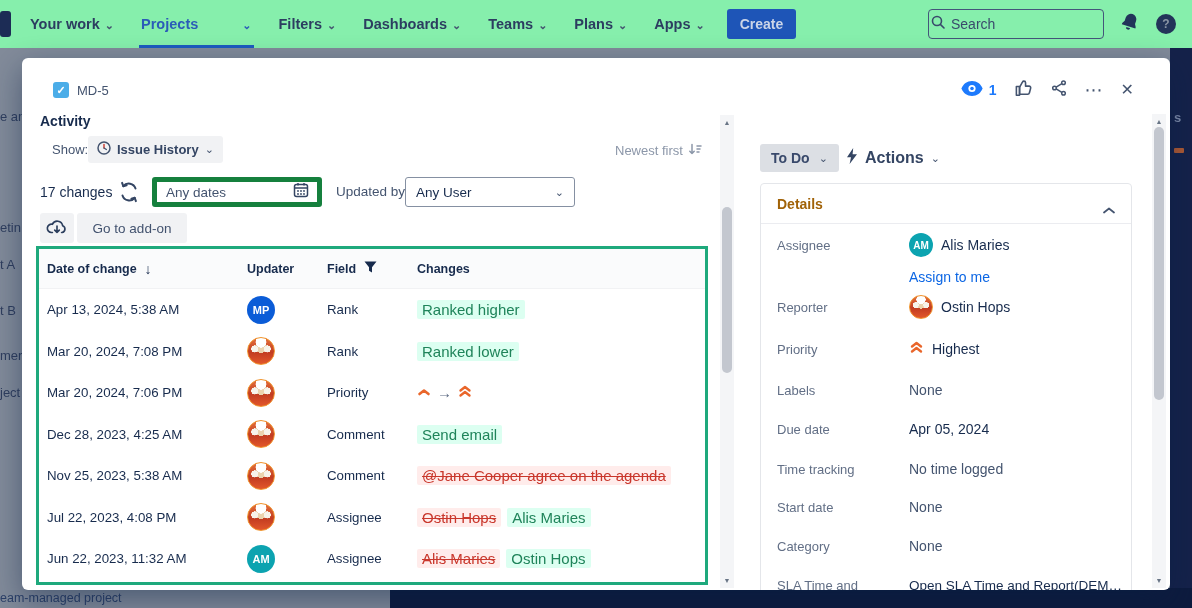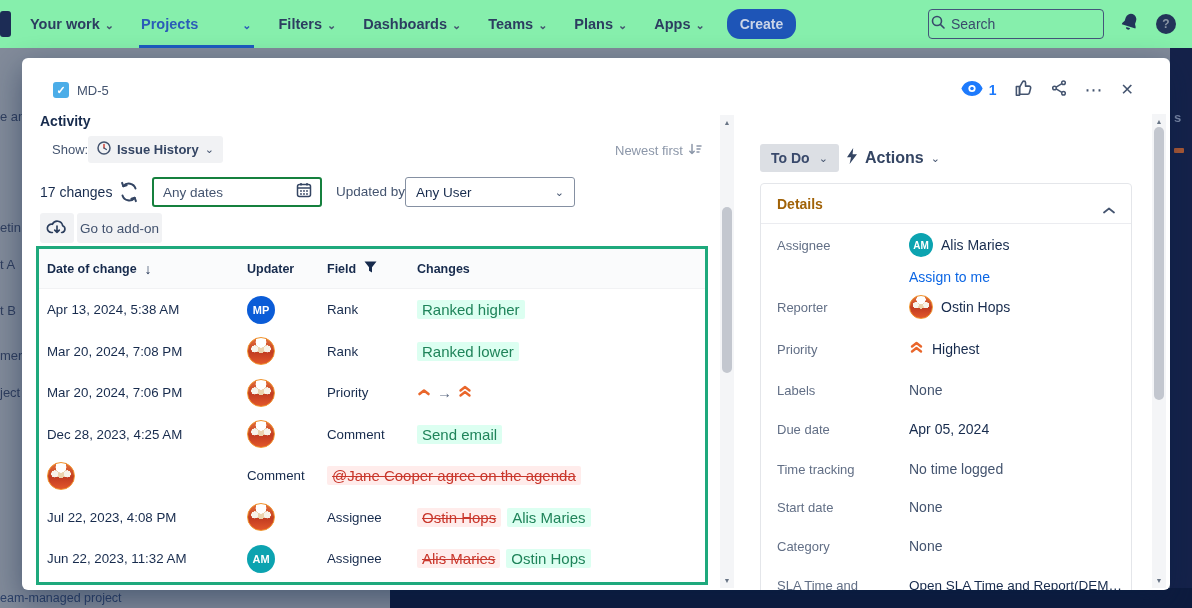--- a/index.html
+++ b/index.html
@@ -7,21 +7,21 @@
   #screen { position:relative; width:1192px; height:608px; overflow:hidden; background:#828B9A; }
 
   
   .topnav { position:absolute; top:0; left:0; right:0; height:48px; background:#86efac; display:flex; align-items:center; z-index:2; }
   .nav-logo { position:absolute; left:0; top:11px; width:11px; height:26px; background:#1C2C55; border-radius:3px; }
   .nav-list { margin-left:30px; display:flex; gap:27px; height:100%; align-items:center; }
   .nav-item { position:relative; display:flex; align-items:center; gap:5px; height:100%; color:#2C3D60; font-size:14.5px; font-weight:600; cursor:pointer; }
   .nav-item .chev { font-size:11px; margin-top:2px; }
   .nav-item.active { color:#2B5CB8;gap:44px; }
   .nav-item.active::after { content:""; position:absolute; left:-2px; right:-2px; bottom:0; height:3px; background:#1D5CBF; }
-  .create-btn { margin-left:22px; background:#1E55B7; color:#CBD5E8; font-size:14px; font-weight:600; padding:7px 13px; border-radius:13px; cursor:pointer; }
+  .create-btn { margin-left:22px; background:#1E55B7; color:#CBD5E8; font-size:14px; font-weight:600; padding:7px 13px; border-radius:3px; cursor:pointer; }
   .nav-right { margin-left:auto; margin-right:16px; display:flex; align-items:center; gap:16px; }
   .searchbox { width:176px; height:30px; border:1.5px solid #44557A; border-radius:4px; display:flex; align-items:center; gap:6px; padding:0 2px; }
   .searchbox input { flex:1; min-width:0; border:none; background:transparent; outline:none; font-size:14px; color:#2F3E5E; font-family:inherit; }
   .searchbox input::placeholder { color:#3A4A6C; opacity:1; }
   .help-circ { width:20px; height:20px; border-radius:50%; background:#233459; color:#8B95A5; font-size:12px; font-weight:700; display:flex; align-items:center; justify-content:center; }
   .frag { position:absolute; left:0; color:#2F3E5E; font-size:13px; z-index:1; white-space:nowrap; }
   .frag-footer { position:absolute; left:0; top:591px; color:#2C4068; font-size:12.5px; z-index:1; white-space:nowrap; }
   .dark-right { position:absolute; left:1170px; top:48px; width:22px; height:560px; background:#15224A; z-index:1; }
   .dark-right .dr-s { position:absolute; left:4px; top:62px; color:#7D8AA8; font-size:13px; font-weight:700; }
   .dark-right .dr-mark { position:absolute; left:4px; top:100px; width:10px; height:5px; background:#B05A33; border-radius:1px; }
@@ -42,29 +42,29 @@
 
   .activity-title { left:18px; top:55px; font-size:14px; font-weight:700; color:#172B4D; }
   .show-label { left:30px; top:84px; font-size:13px; color:#44546F; }
   .show-dd { left:66px; top:78px; height:27px; padding:0 9px; background:#F1F2F4; border-radius:3px; display:flex; align-items:center; gap:6px; cursor:pointer; }
   .show-dd .lbl { font-size:13px; font-weight:600; color:#344563; }
   .chev { font-size:11px; color:#44546F; line-height:1; }
   .newest { left:593px; top:84px; display:flex; align-items:center; gap:5px; color:#8C97A9; font-size:13px; }
 
   .changes-count { left:18px; top:126px; font-size:14px; color:#172B4D; }
   .refresh-btn { left:96px; top:123px; cursor:pointer; }
-  .date-input { left:130px; top:119px; width:170px; height:30px; border:2px solid #15803d; border-radius:3px; display:flex; align-items:center; padding:0 8px 0 9px; gap:6px; background:#fff; }
+  .date-input { left:130px; top:119px; width:170px; height:30px; border:5px solid #15803d; border-radius:3px; display:flex; align-items:center; padding:0 8px 0 9px; gap:6px; background:#fff; }
   .date-input input { flex:1; min-width:0; border:none; outline:none; font-size:13.5px; color:#44546F; font-family:inherit; }
   .date-input input::placeholder { color:#44546F; opacity:1; }
   .updatedby-label { left:314px; top:126px; font-size:13.5px; color:#44546F; }
   .user-select { left:383px; top:119px; width:170px; height:30px; border:1px solid #8590A2; border-radius:3px; display:flex; align-items:center; padding:0 10px; cursor:pointer; background:#fff; }
   .user-select .val { flex:1; font-size:13.5px; color:#172B4D; }
 
   .cloud-btn { left:18px; top:155px; width:34px; height:30px; background:#F1F2F4; border-radius:3px; display:flex; align-items:center; justify-content:center; cursor:pointer; }
-  .addon-btn { left:55px; top:155px; width:85px; height:30px; background:#F1F2F4; border-radius:3px; display:flex; align-items:center; justify-content:center; font-size:13.5px; color:#42526E; cursor:pointer; }
+  .addon-btn { left:55px; top:155px; width:110px; height:30px; background:#F1F2F4; border-radius:3px; display:flex; align-items:center; justify-content:center; font-size:13.5px; color:#42526E; cursor:pointer; }
 
   
   .htable { left:14px; top:188px; width:672px; height:339px; border:3px solid #1EA97C; background:#fff; overflow:hidden; }
   .hgrid { display:grid; grid-template-columns:200px 80px 90px 1fr; align-items:center; padding-left:8px; }
   .hhead { height:40px; background:#FAFBFC; border-bottom:1px solid #F1F2F4; font-size:12.5px; font-weight:700; color:#172B4D; }
   .hhead .c1, .hhead .c3 { display:flex; align-items:center; gap:8px; }
   .sort-arrow { font-size:14px; font-weight:700; color:#172B4D; }
   .hrow { height:41.5px; font-size:13.3px; color:#172B4D; }
   .avatar { width:28px; height:28px; border-radius:50%; color:#fff; font-size:11px; font-weight:700; display:flex; align-items:center; justify-content:center; }
   .av-mp { background:#0B5CD7; }
@@ -327,20 +327,21 @@
         <div>
             <span class="avatar av-photo"></span>
           </div>
         <div>Comment</div>
         <div class="chips">
             <span class="chip add">Send email</span>
           </div>
       </div>
 
       <div class="hgrid hrow">
+        <div>Nov 25, 2023, 5:38 AM</div>
         <div>
             <span class="avatar av-photo"></span>
           </div>
         <div>Comment</div>
         <div class="chips">
             <span class="chip rem">@Jane Cooper agree on the agenda</span>
           </div>
       </div>
 
       <div class="hgrid hrow">

